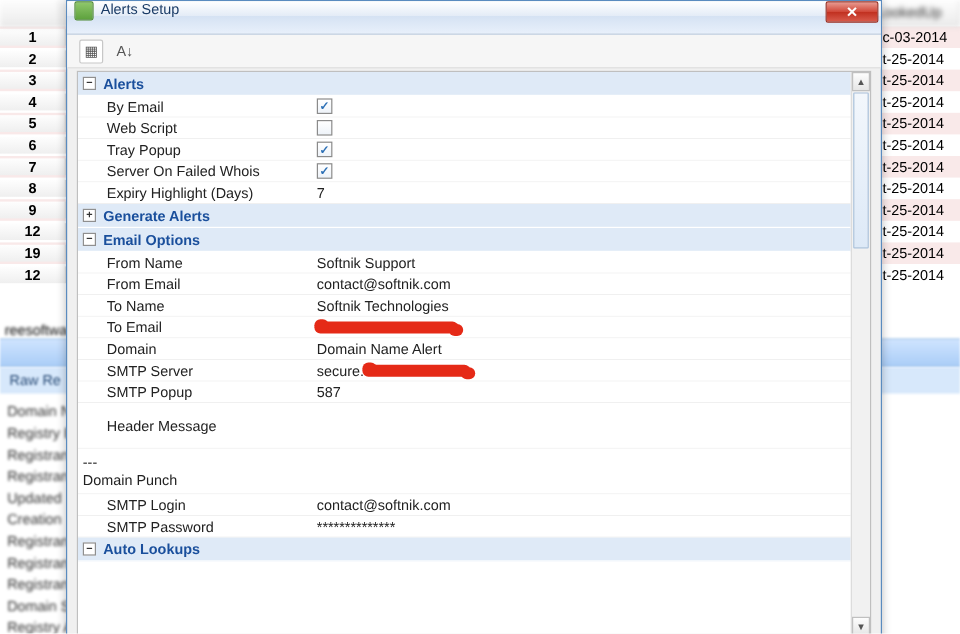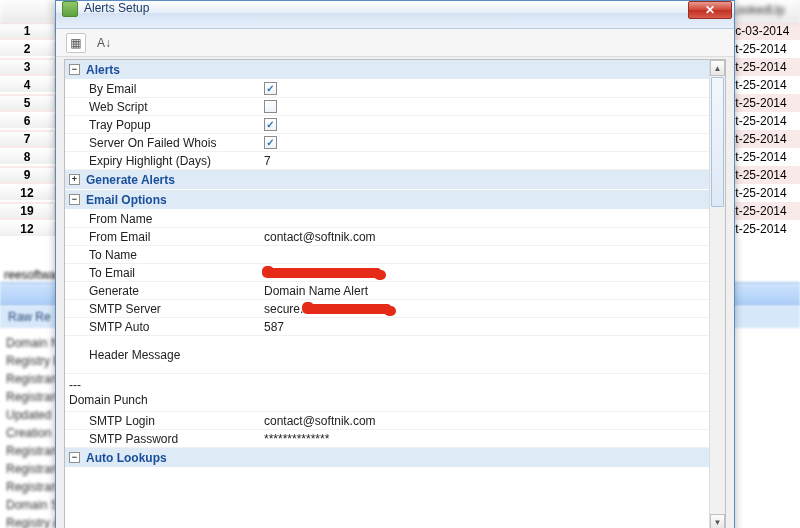--- a/index.html
+++ b/index.html
@@ -203,47 +203,49 @@
           <span>Generate Alerts</span>
         </div>
 
       <div class="cat">
           <span class="exp">−</span>
           <span>Email Options</span>
         </div>
 
       <div class="prop">
           <div class="k">From Name</div>
+          <div class="v">Softnik Support</div>
         </div>
       <div class="prop">
           <div class="k">From Email</div>
           <div class="v">contact@softnik.com</div>
         </div>
       <div class="prop">
           <div class="k">To Name</div>
+          <div class="v">Softnik Technologies</div>
         </div>
       <div class="prop">
           <div class="k">To Email</div>
           <div class="v">
             <span class="red" style="left:2px;width:120px"></span>
           </div>
         </div>
       <div class="prop">
-          <div class="k">Generate</div>
+          <div class="k">Domain</div>
           <div class="v">Domain Name Alert</div>
         </div>
       <div class="prop">
           <div class="k">SMTP Server</div>
           <div class="v">
             <span>secure.</span>
             <span class="red" style="left:42px;width:90px"></span>
           </div>
         </div>
       <div class="prop">
-          <div class="k">SMTP Auto</div>
+          <div class="k">SMTP Popup</div>
           <div class="v">587</div>
         </div>
       <div class="prop tall">
           <div class="k">Header Message</div>
           <div class="v"></div>
         </div>
       <div class="prop tall">
           <div class="v">
             <div class="multi">
               <div>---</div>

